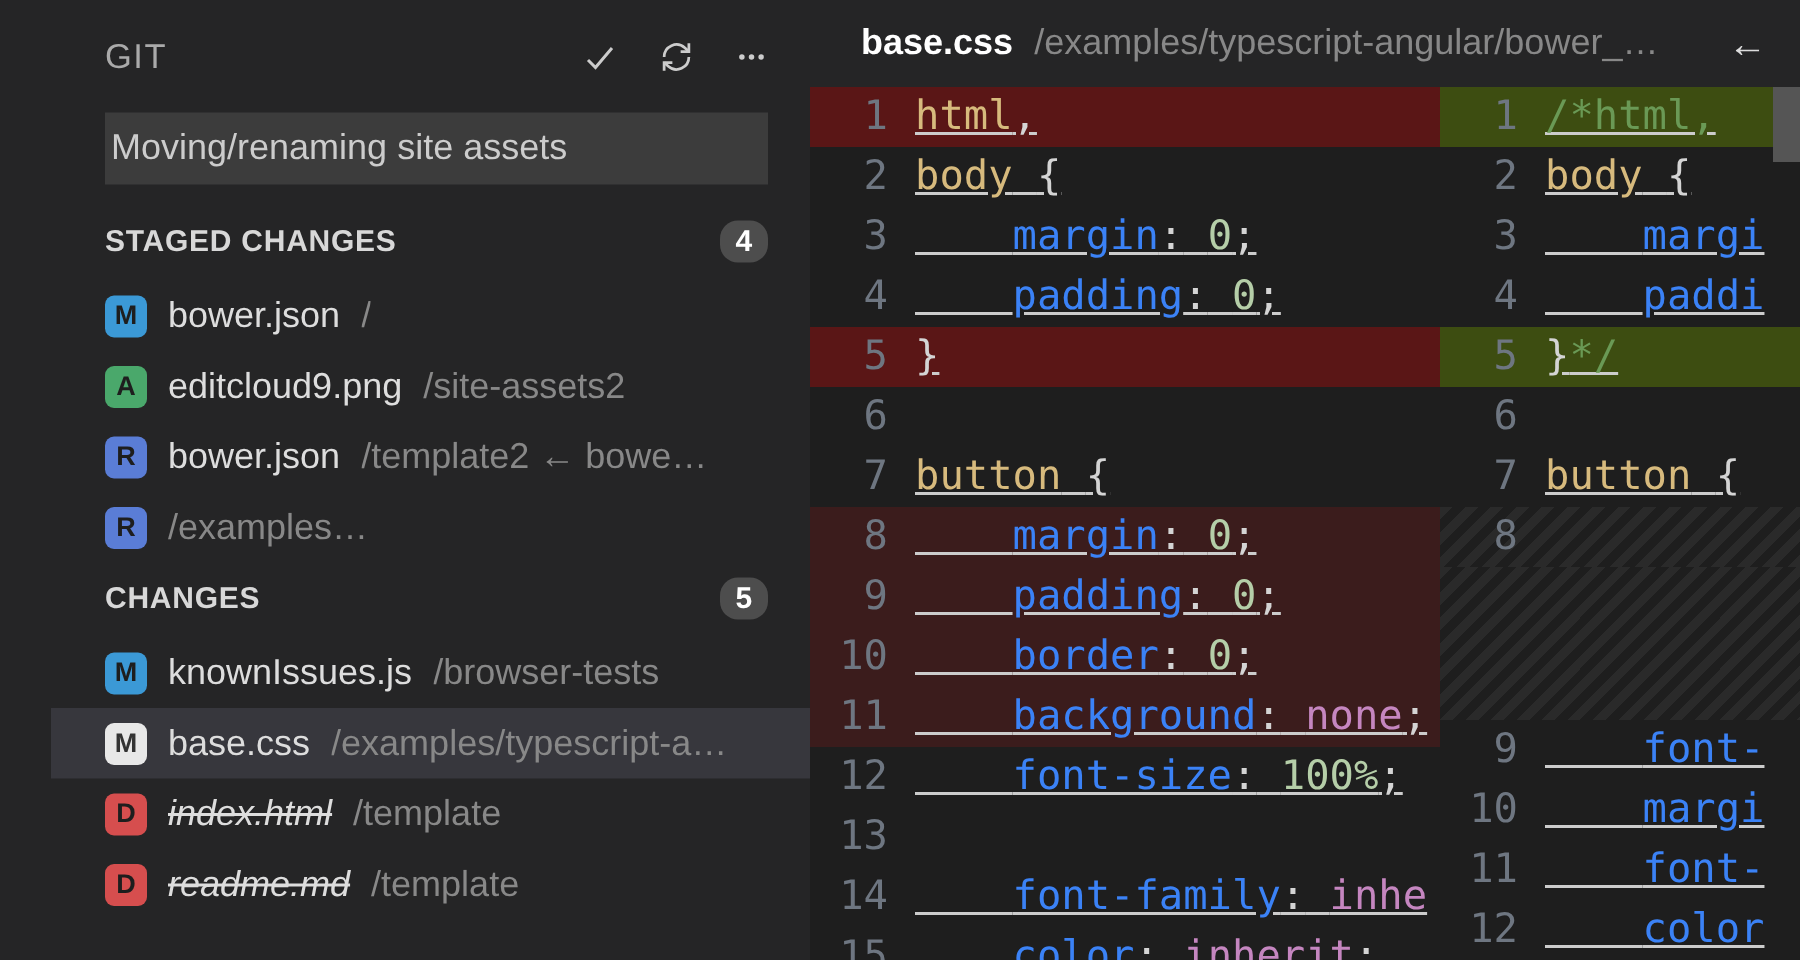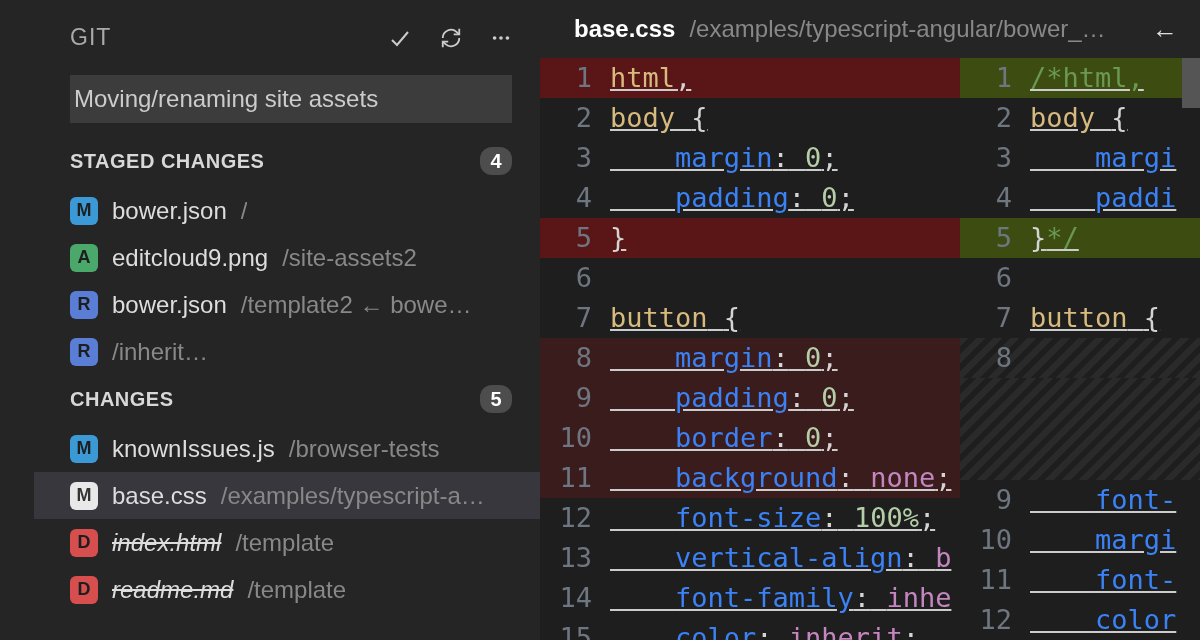--- a/index.html
+++ b/index.html
@@ -217,21 +217,21 @@
         <span class="file-name">editcloud9.png</span>
         <span class="file-path">/site-assets2</span>
       </div>
       <div class="file-row">
         <span class="status-badge badge-R">R</span>
         <span class="file-name">bower.json</span>
         <span class="file-path">/template2 ← bowe…</span>
       </div>
       <div class="file-row">
         <span class="status-badge badge-R">R</span>
-        <span class="file-path">/inherit…</span>
+        <span class="file-path">/examples…</span>
       </div>
     </div>
 
   <div class="section-header">
     <span class="label">CHANGES</span>
     <span class="count-badge">5</span>
   </div>
   <div id="changes-list">
       <div class="file-row">
         <span class="status-badge badge-M">M</span>
@@ -308,21 +308,20 @@
         <div class="code-row removed-line">
           <div class="gutter">11</div>
           <div class="code">    <span class="t-prop">background</span><span class="t-punc">:</span> <span class="t-kw">none</span><span class="t-punc">;</span></div>
         </div>
         <div class="code-row ">
           <div class="gutter">12</div>
           <div class="code">    <span class="t-prop">font-size</span><span class="t-punc">:</span> <span class="t-num">100%</span><span class="t-punc">;</span></div>
         </div>
         <div class="code-row ">
           <div class="gutter">13</div>
-          <div class="code">    <span class="t-prop">vertical-align</span><span class="t-punc">:</span> <span class="t-kw">b</span></div>
         </div>
         <div class="code-row ">
           <div class="gutter">14</div>
           <div class="code">    <span class="t-prop">font-family</span><span class="t-punc">:</span> <span class="t-kw">inhe</span></div>
         </div>
         <div class="code-row ">
           <div class="gutter">15</div>
           <div class="code">    <span class="t-prop">color</span><span class="t-punc">:</span> <span class="t-kw">inherit</span><span class="t-punc">;</span></div>
         </div>
       </div>

